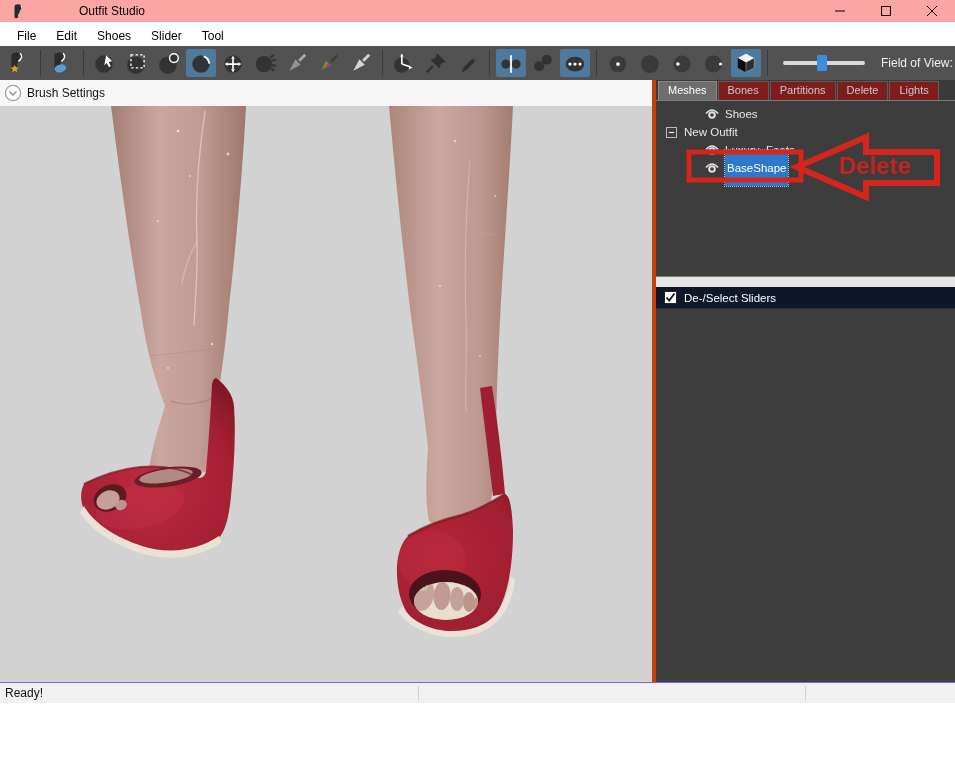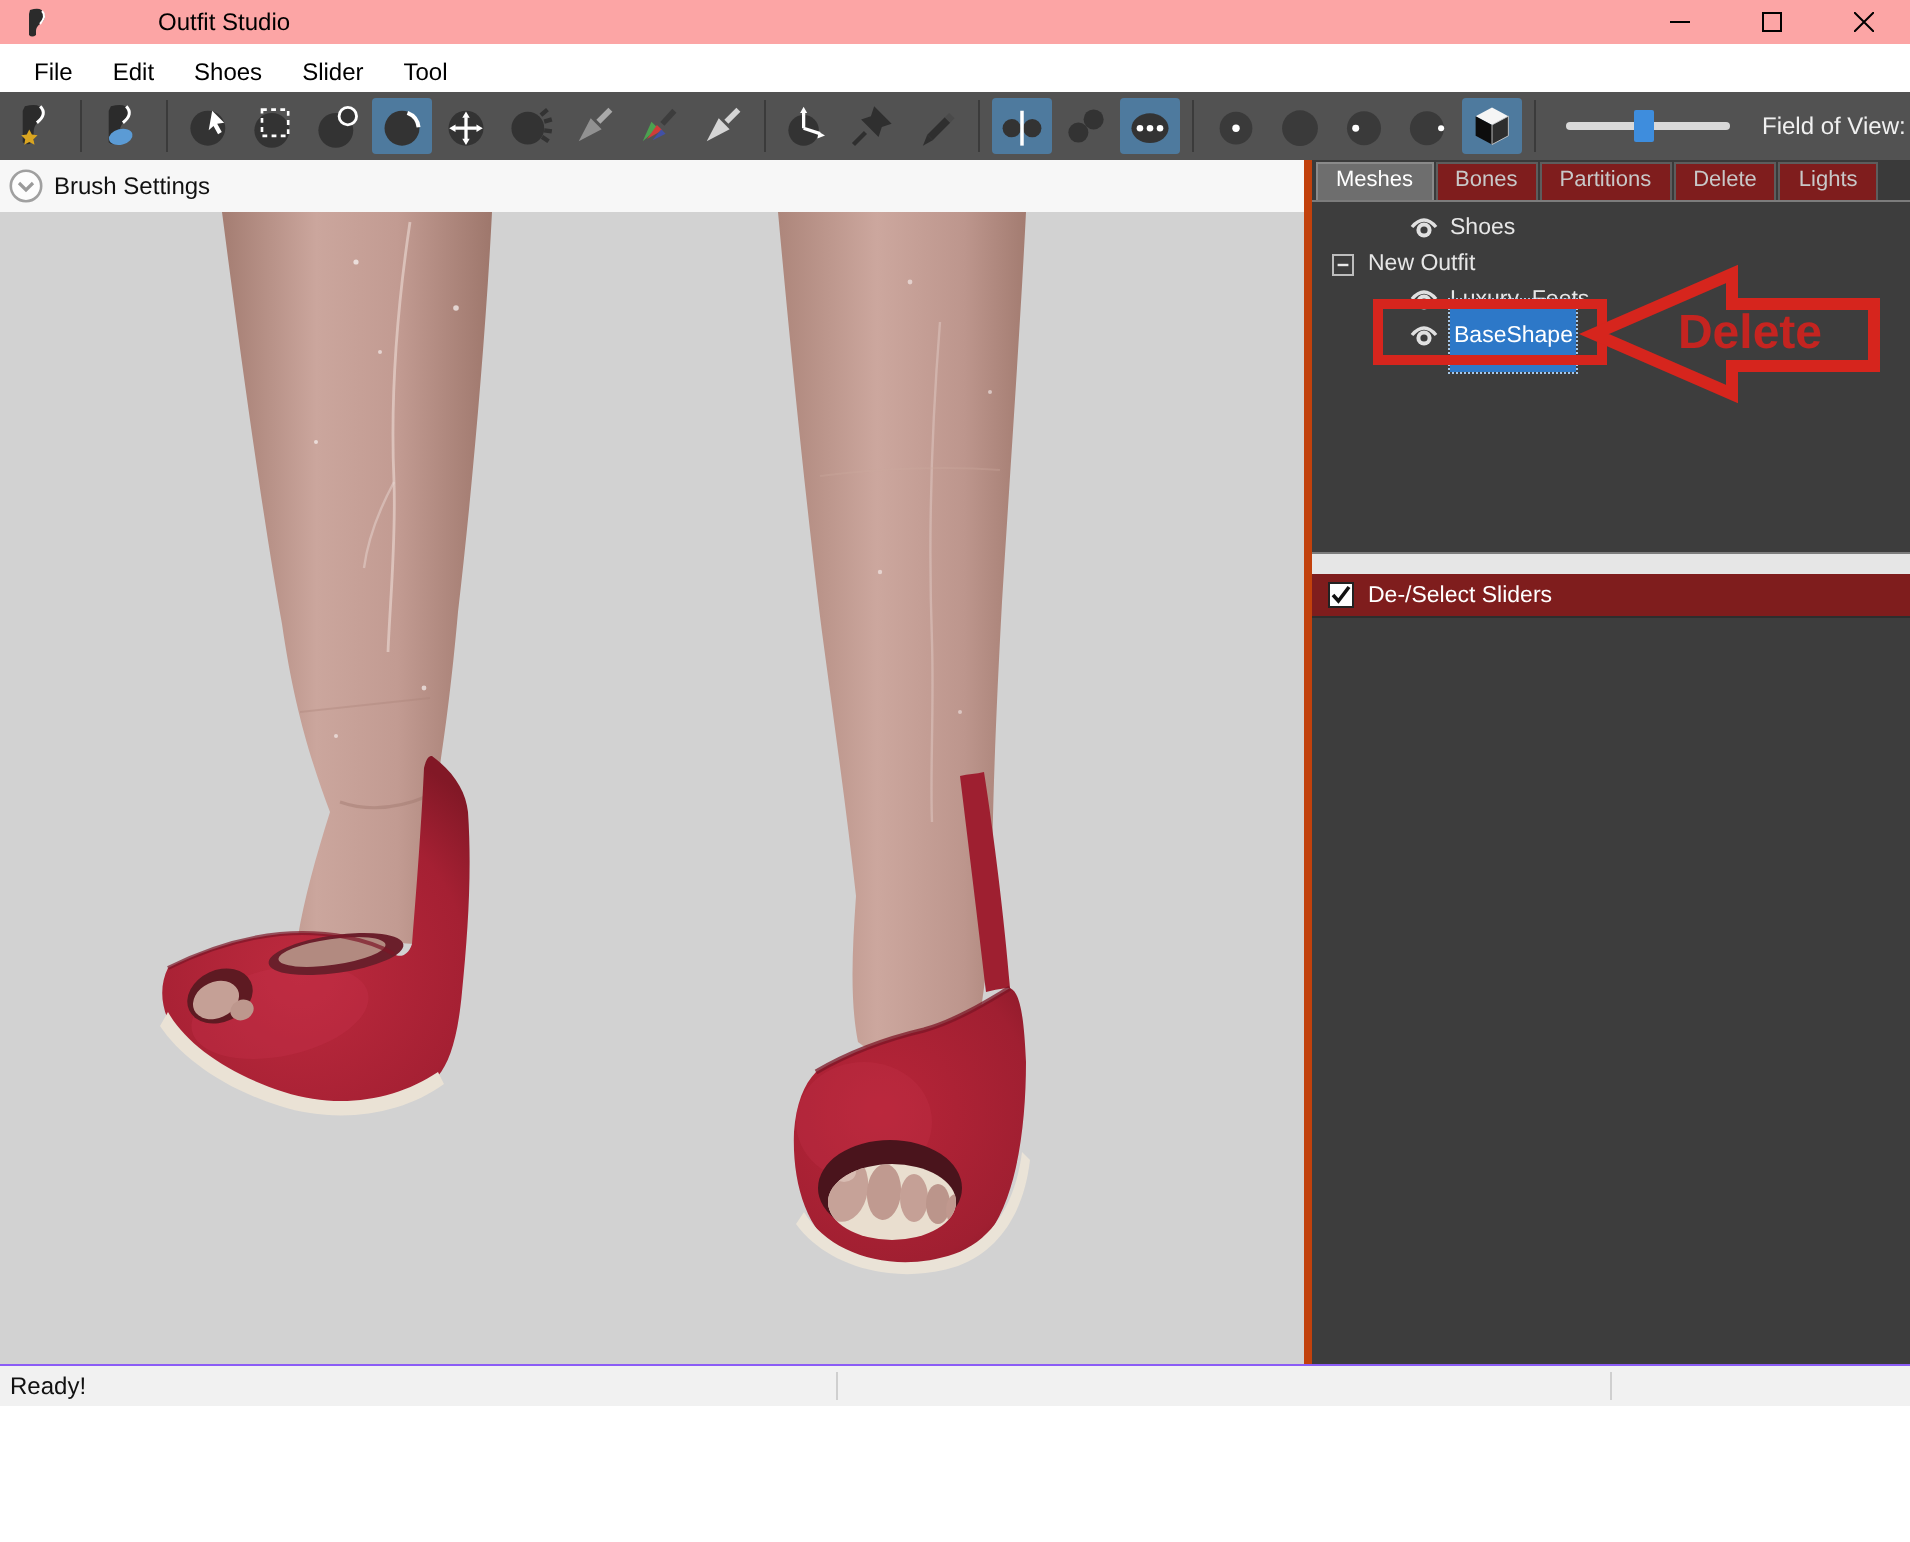--- a/index.html
+++ b/index.html
@@ -40,21 +40,21 @@
   .right-panel { width:303px; background:#3a3a3a; border-left:4px solid #c2410c; display:flex; flex-direction:column; position:relative; flex:0 0 auto; }
   .tabbar { height:20px; display:flex; align-items:flex-end; padding-left:2px; background:#3a3a3a; gap:1px; flex:0 0 auto; }
   .tab { font-size:11px; color:#c8c8c8; background:#7f1d1d; border:1px solid #5d5d5d; border-bottom:none; padding:2px 9px 3px 9px; height:19px; }
   .tab.active { background:#6e6e6e; color:#ffffff; border-color:#8a8a8a; }
   .tree-panel { height:177px; background:#3d3d3d; border:1px solid #7c7c7c; border-left:none; border-right:none; padding-top:4px; flex:0 0 auto; }
   .tree-row { height:18px; display:flex; align-items:center; color:#e6e6e6; font-size:11.5px; }
   .root-row { padding-left:10px; gap:7px; }
   .child-row { padding-left:48px; gap:5px; }
   .sel-label { background:#2d78c8; outline:1px dotted #a8c8e8; padding:12px 2px; color:#fff; }
   .splitter-h { height:10px; background:#e6e6e6; flex:0 0 auto; }
-  .sliders-header { height:22px; background:#7f1d1d; display:flex; align-items:center; padding-left:8px; gap:7px; color:#fff; font-size:11.5px; flex:0 0 auto; border-bottom:1px solid #2e2e2e; }
+  .sliders-header { height:22px; background:#0f172a; display:flex; align-items:center; padding-left:8px; gap:7px; color:#fff; font-size:11.5px; flex:0 0 auto; border-bottom:1px solid #2e2e2e; }
   .checkbox { width:13px; height:13px; background:#fff; border:1px solid #222; display:flex; align-items:center; justify-content:center; }
   .sliders-panel { flex:1 1 auto; background:#3d3d3d; }
   .annotation-layer { position:absolute; left:0; top:0; width:303px; height:670px; pointer-events:none; z-index:5; }
 
   
   .statusbar { height:21px; background:#f1f1f1; border-top:1px solid #8b5cf6; position:relative; display:flex; align-items:center; padding-left:5px; flex:0 0 auto; }
   .status-text { font-size:12px; color:#111; }
   .sb-sep { position:absolute; top:3px; bottom:3px; width:1px; background:#cfcfcf; }
 </style>
 </head>

